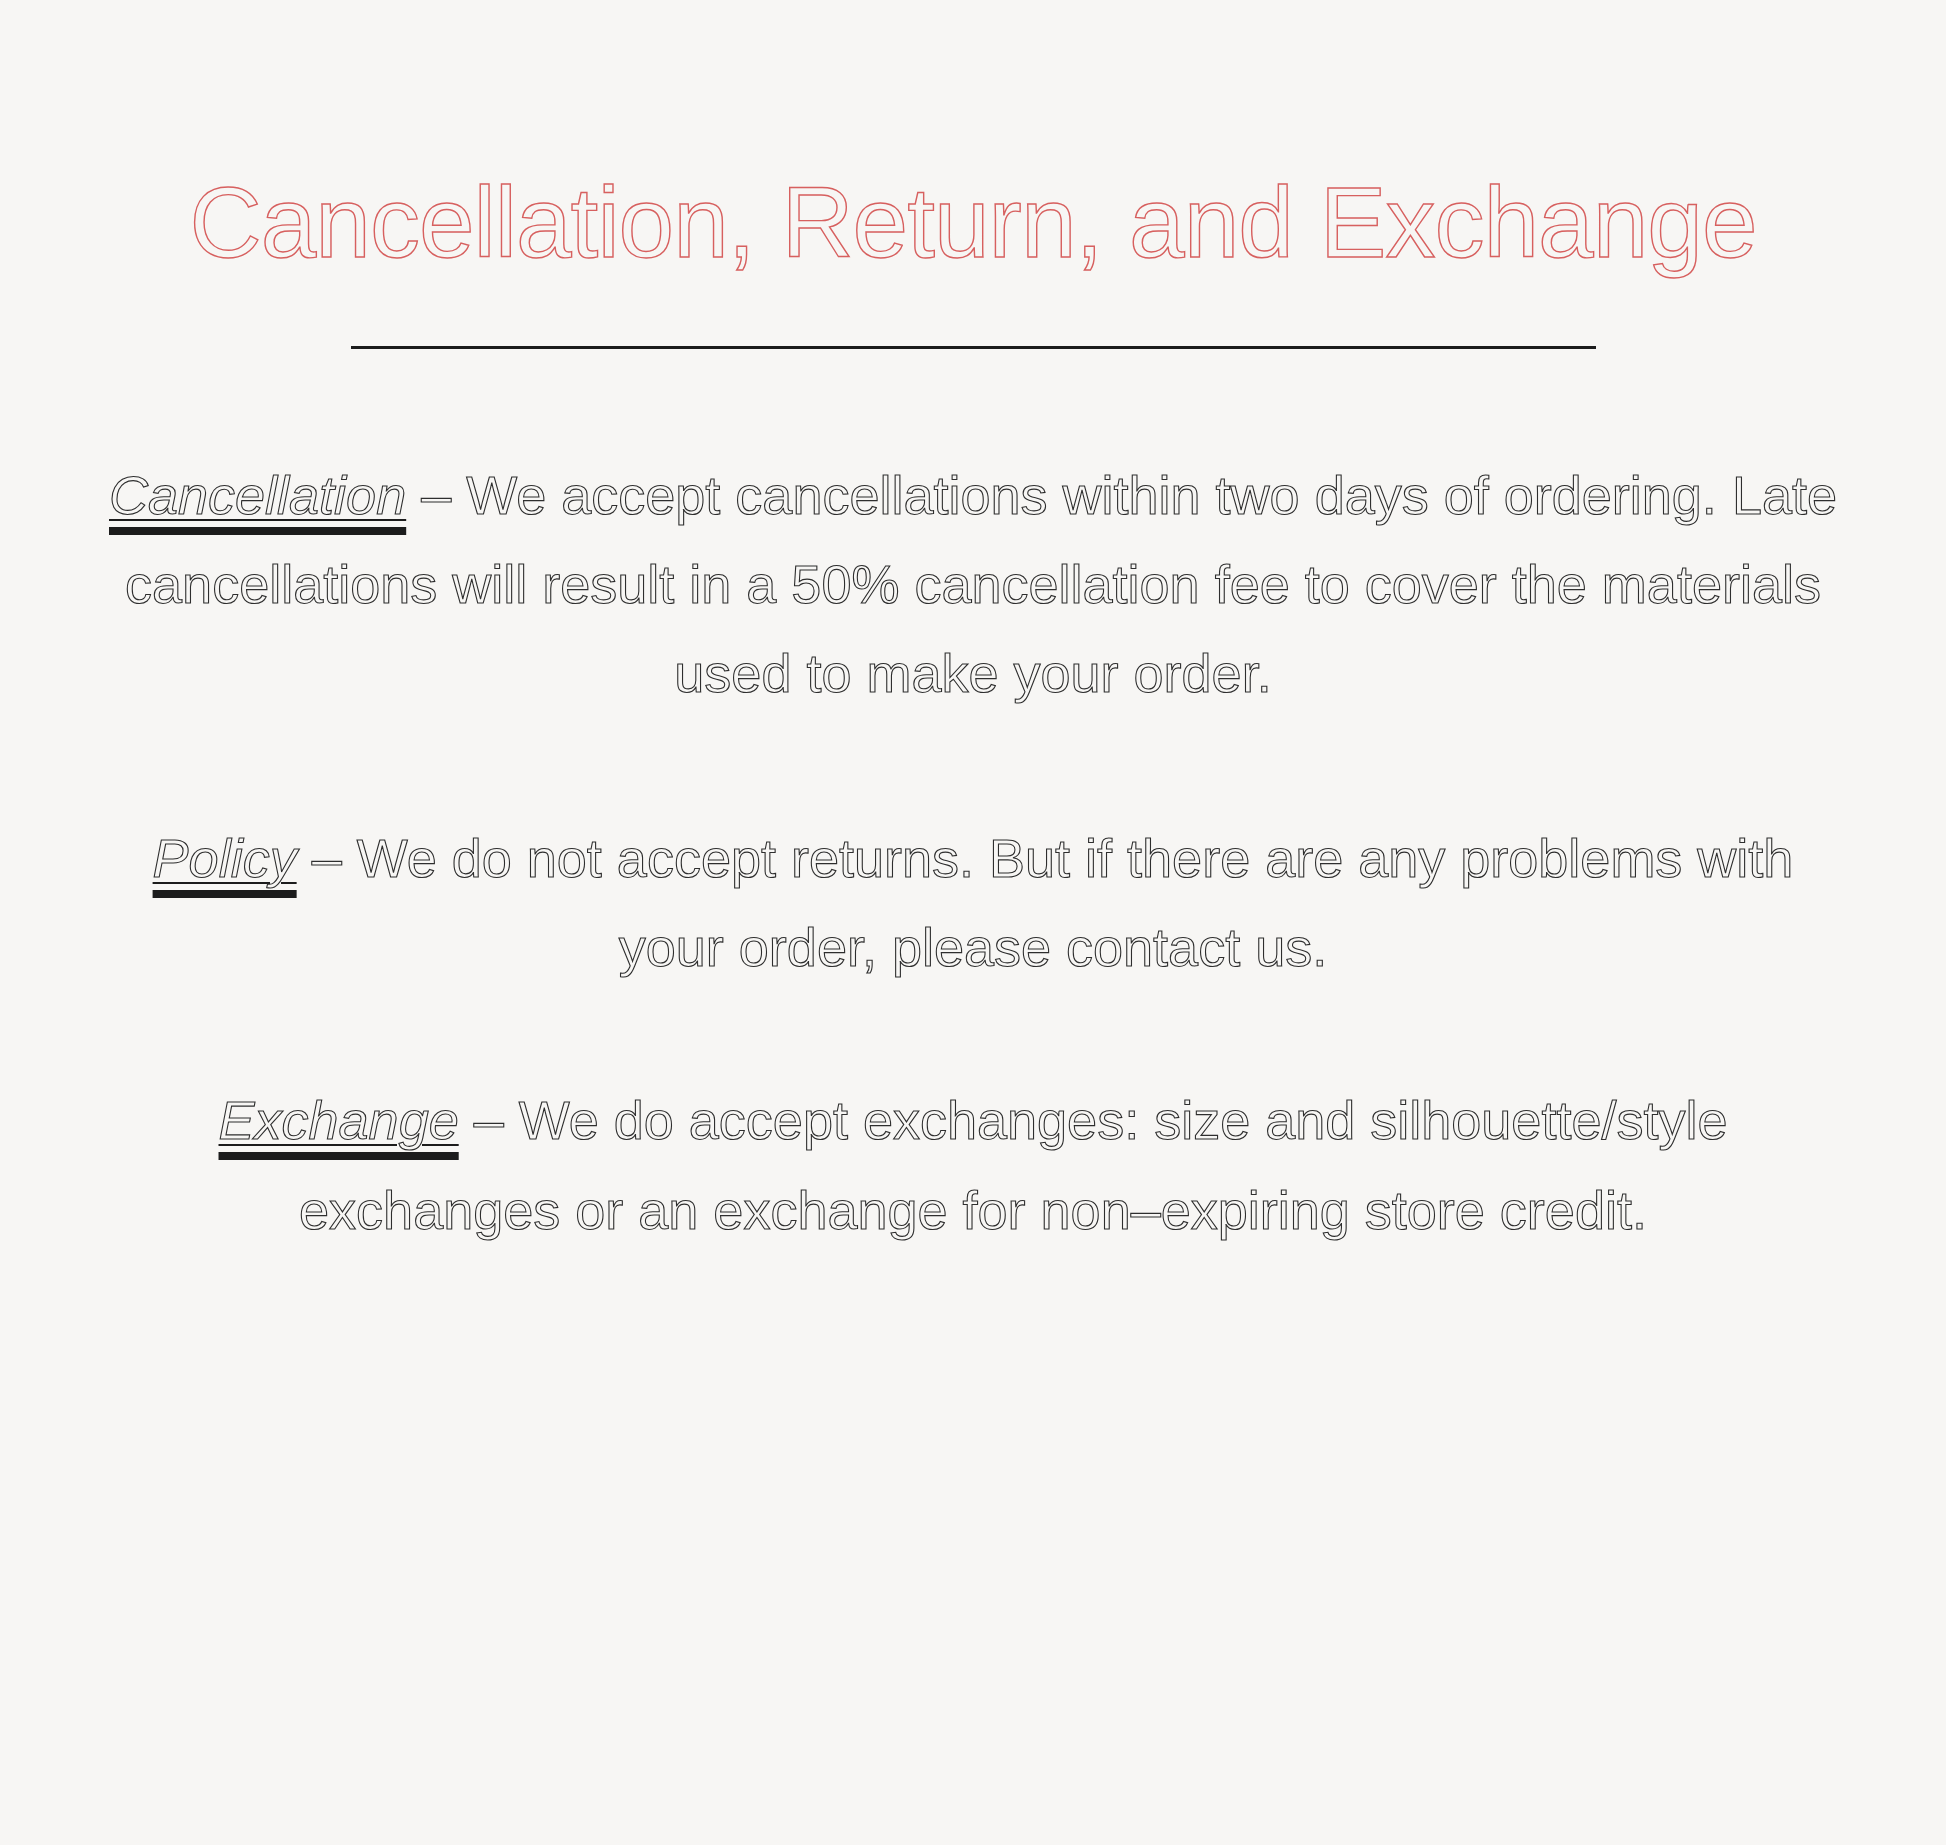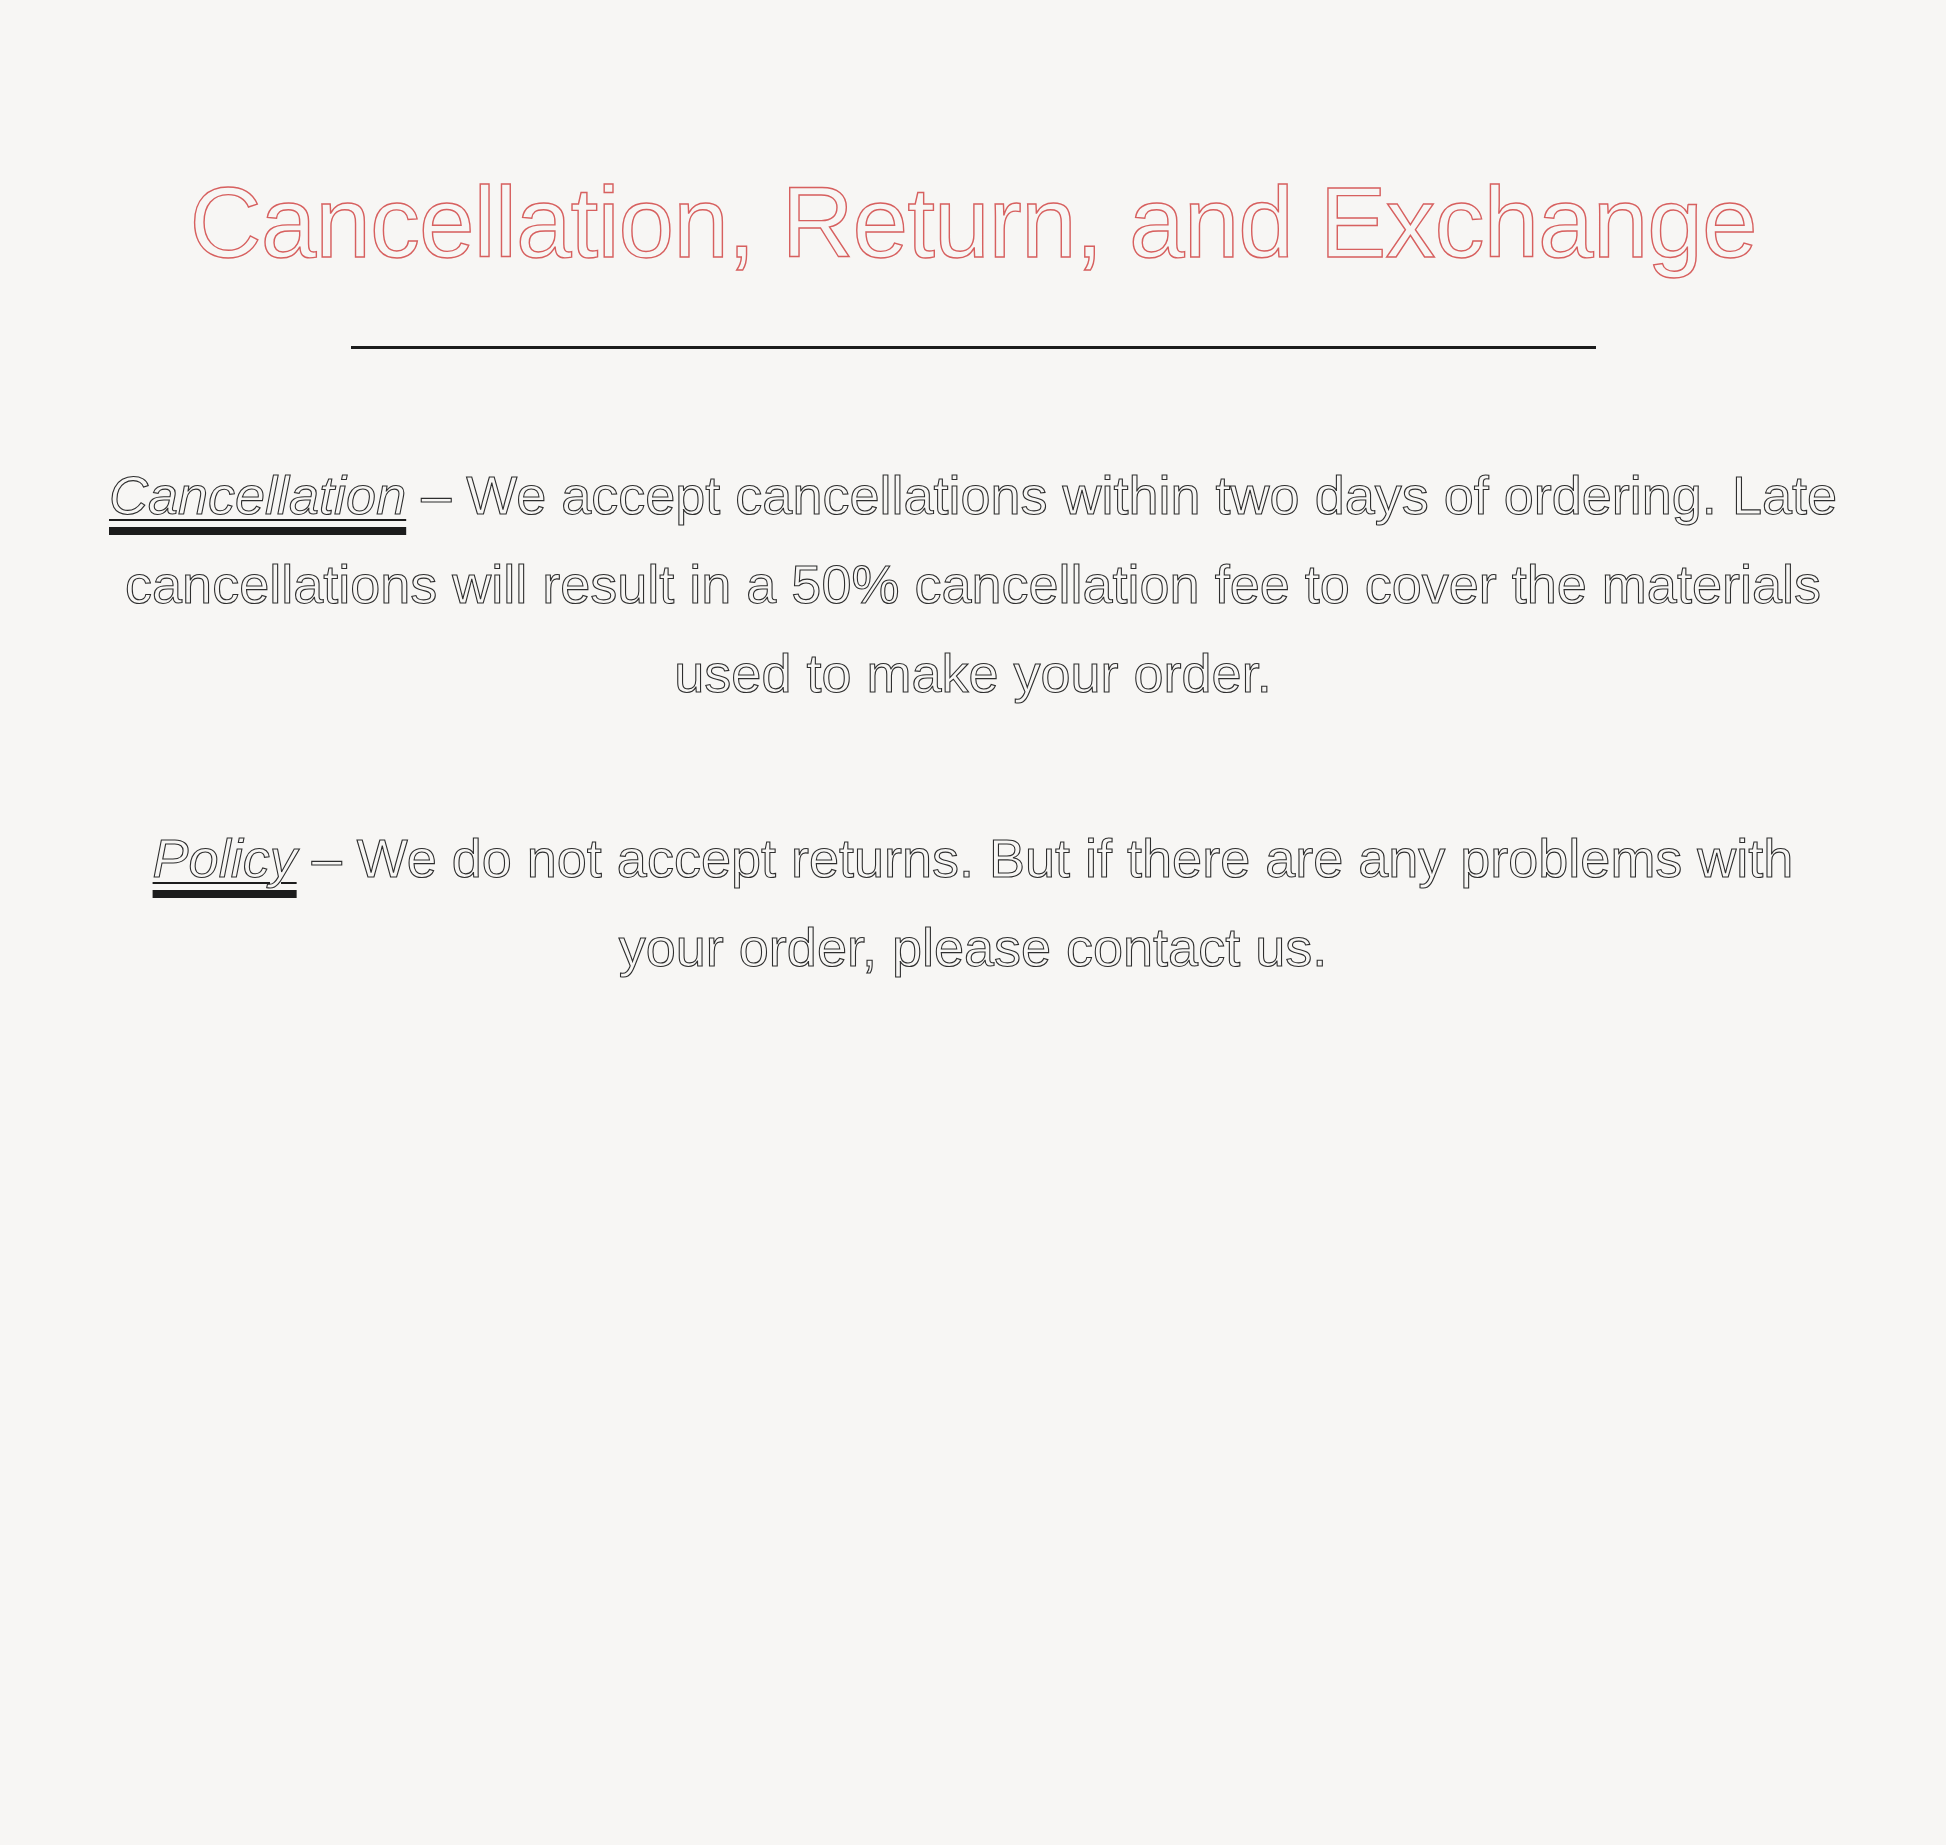--- a/index.html
+++ b/index.html
@@ -105,17 +105,18 @@
     <div>Cancellation, Return, and Exchange</div>
   </h1>
 
   <div class="divider"></div>
 
 
   <p class="policy hairline first"><span class="term"><span class="term-inner">Cancellation</span></span><span> – We accept cancellations within two days of ordering. Late cancellations will result in a 50% cancellation fee to cover the materials used to make your order.</span></p>
 
   <p class="policy hairline middle"><span class="term"><span class="term-inner">Policy</span></span><span> – We do not accept returns. But if there are any problems with your order, please contact us.</span></p>
 
+  <p class="policy hairline last"><span class="term"><span class="term-inner">Exchange</span></span><span> – We do accept exchanges: size and silhouette/style exchanges or an exchange for non–expiring store credit.</span></p>
 
   <div class="footer">
   </div>
 
 </div>
 
 </body></html>

